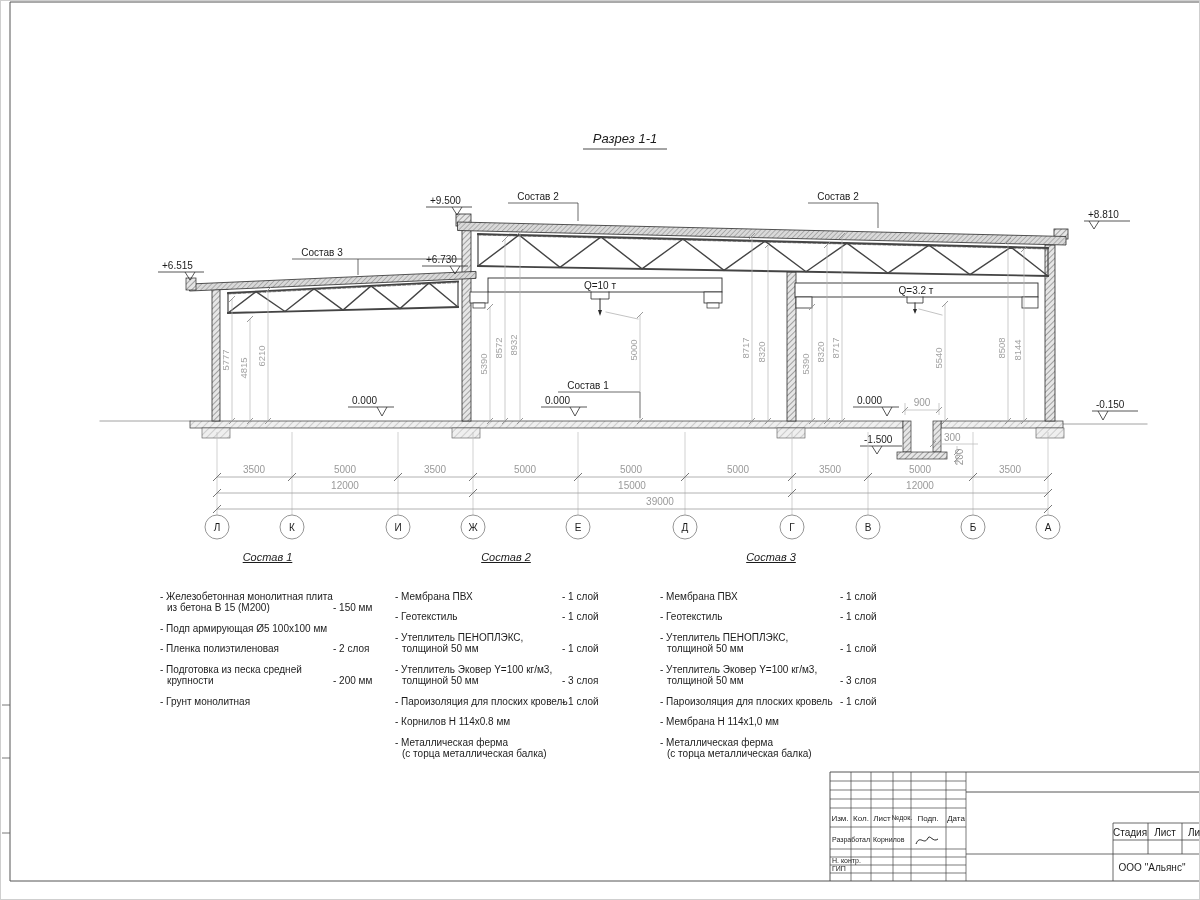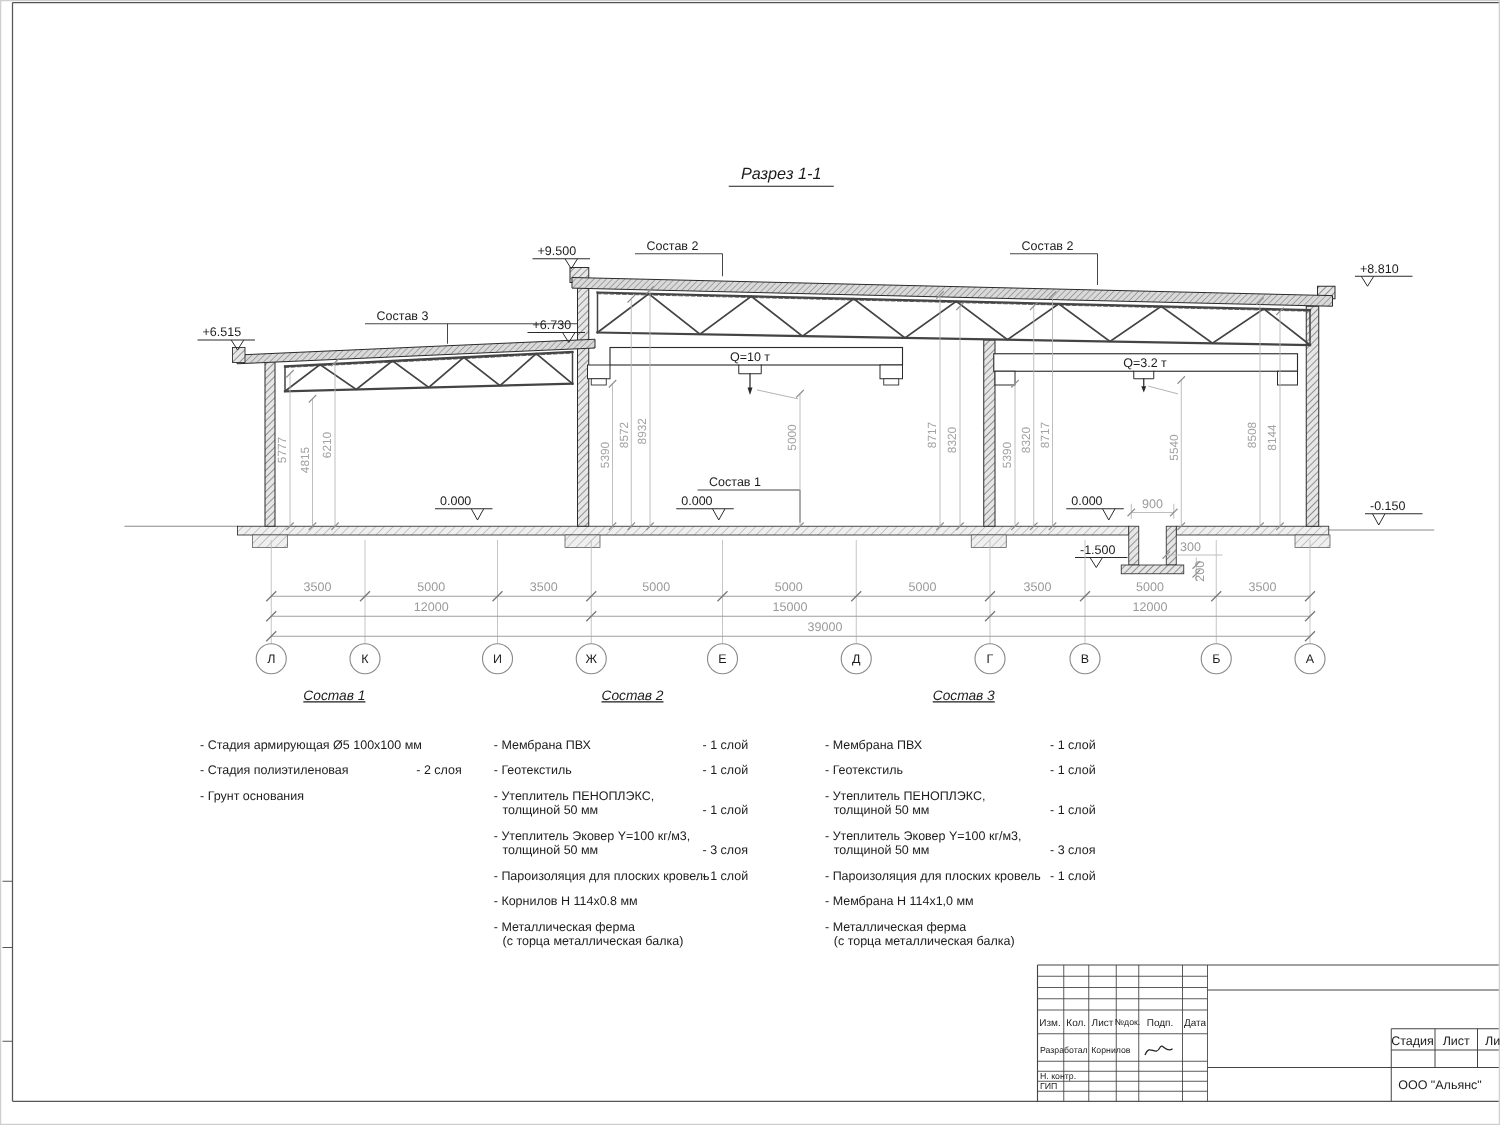--- a/index.html
+++ b/index.html
@@ -293,33 +293,47 @@
     <text class="tb10" x="1165" y="836" text-anchor="middle">Лист</text>
     <text class="tb10" x="1188" y="836">Лис</text>
     <text class="tb10" x="1152" y="871" text-anchor="middle">ООО "Альянс"</text>
   </g>
 </svg>
 
 <div class="comp c1" style="left:160px;top:552px">
   <h3>Состав 1</h3>
   <div class="row">
     <div class="txt">
-        <span class="l">- Стадия армирующая Ø5 100х100 мм</span>
-      </div>
-
-  </div>
-  <div class="row">
-    <div class="txt">
-        <span class="l">- Стадия полиэтиленовая</span>
+        <span class="l">- Железобетонная  монолитная плита</span>
+        <span class="l l2">из бетона В 15 (М200)</span>
+      </div>
+    <div class="val">- 150 мм</div>
+  </div>
+  <div class="row">
+    <div class="txt">
+        <span class="l">- Подп армирующая Ø5 100х100 мм</span>
+      </div>
+
+  </div>
+  <div class="row">
+    <div class="txt">
+        <span class="l">- Пленка полиэтиленовая</span>
       </div>
     <div class="val">-  2 слоя</div>
   </div>
   <div class="row">
     <div class="txt">
-        <span class="l">- Грунт основания</span>
+        <span class="l">- Подготовка из песка средней</span>
+        <span class="l l2">крупности</span>
+      </div>
+    <div class="val">- 200 мм</div>
+  </div>
+  <div class="row">
+    <div class="txt">
+        <span class="l">- Грунт монолитная</span>
       </div>
 
   </div>
 </div>
 
 <div class="comp c2" style="left:395px;top:552px">
   <h3>Состав 2</h3>
   <div class="row">
     <div class="txt">
         <span class="l">- Мембрана ПВХ</span>

